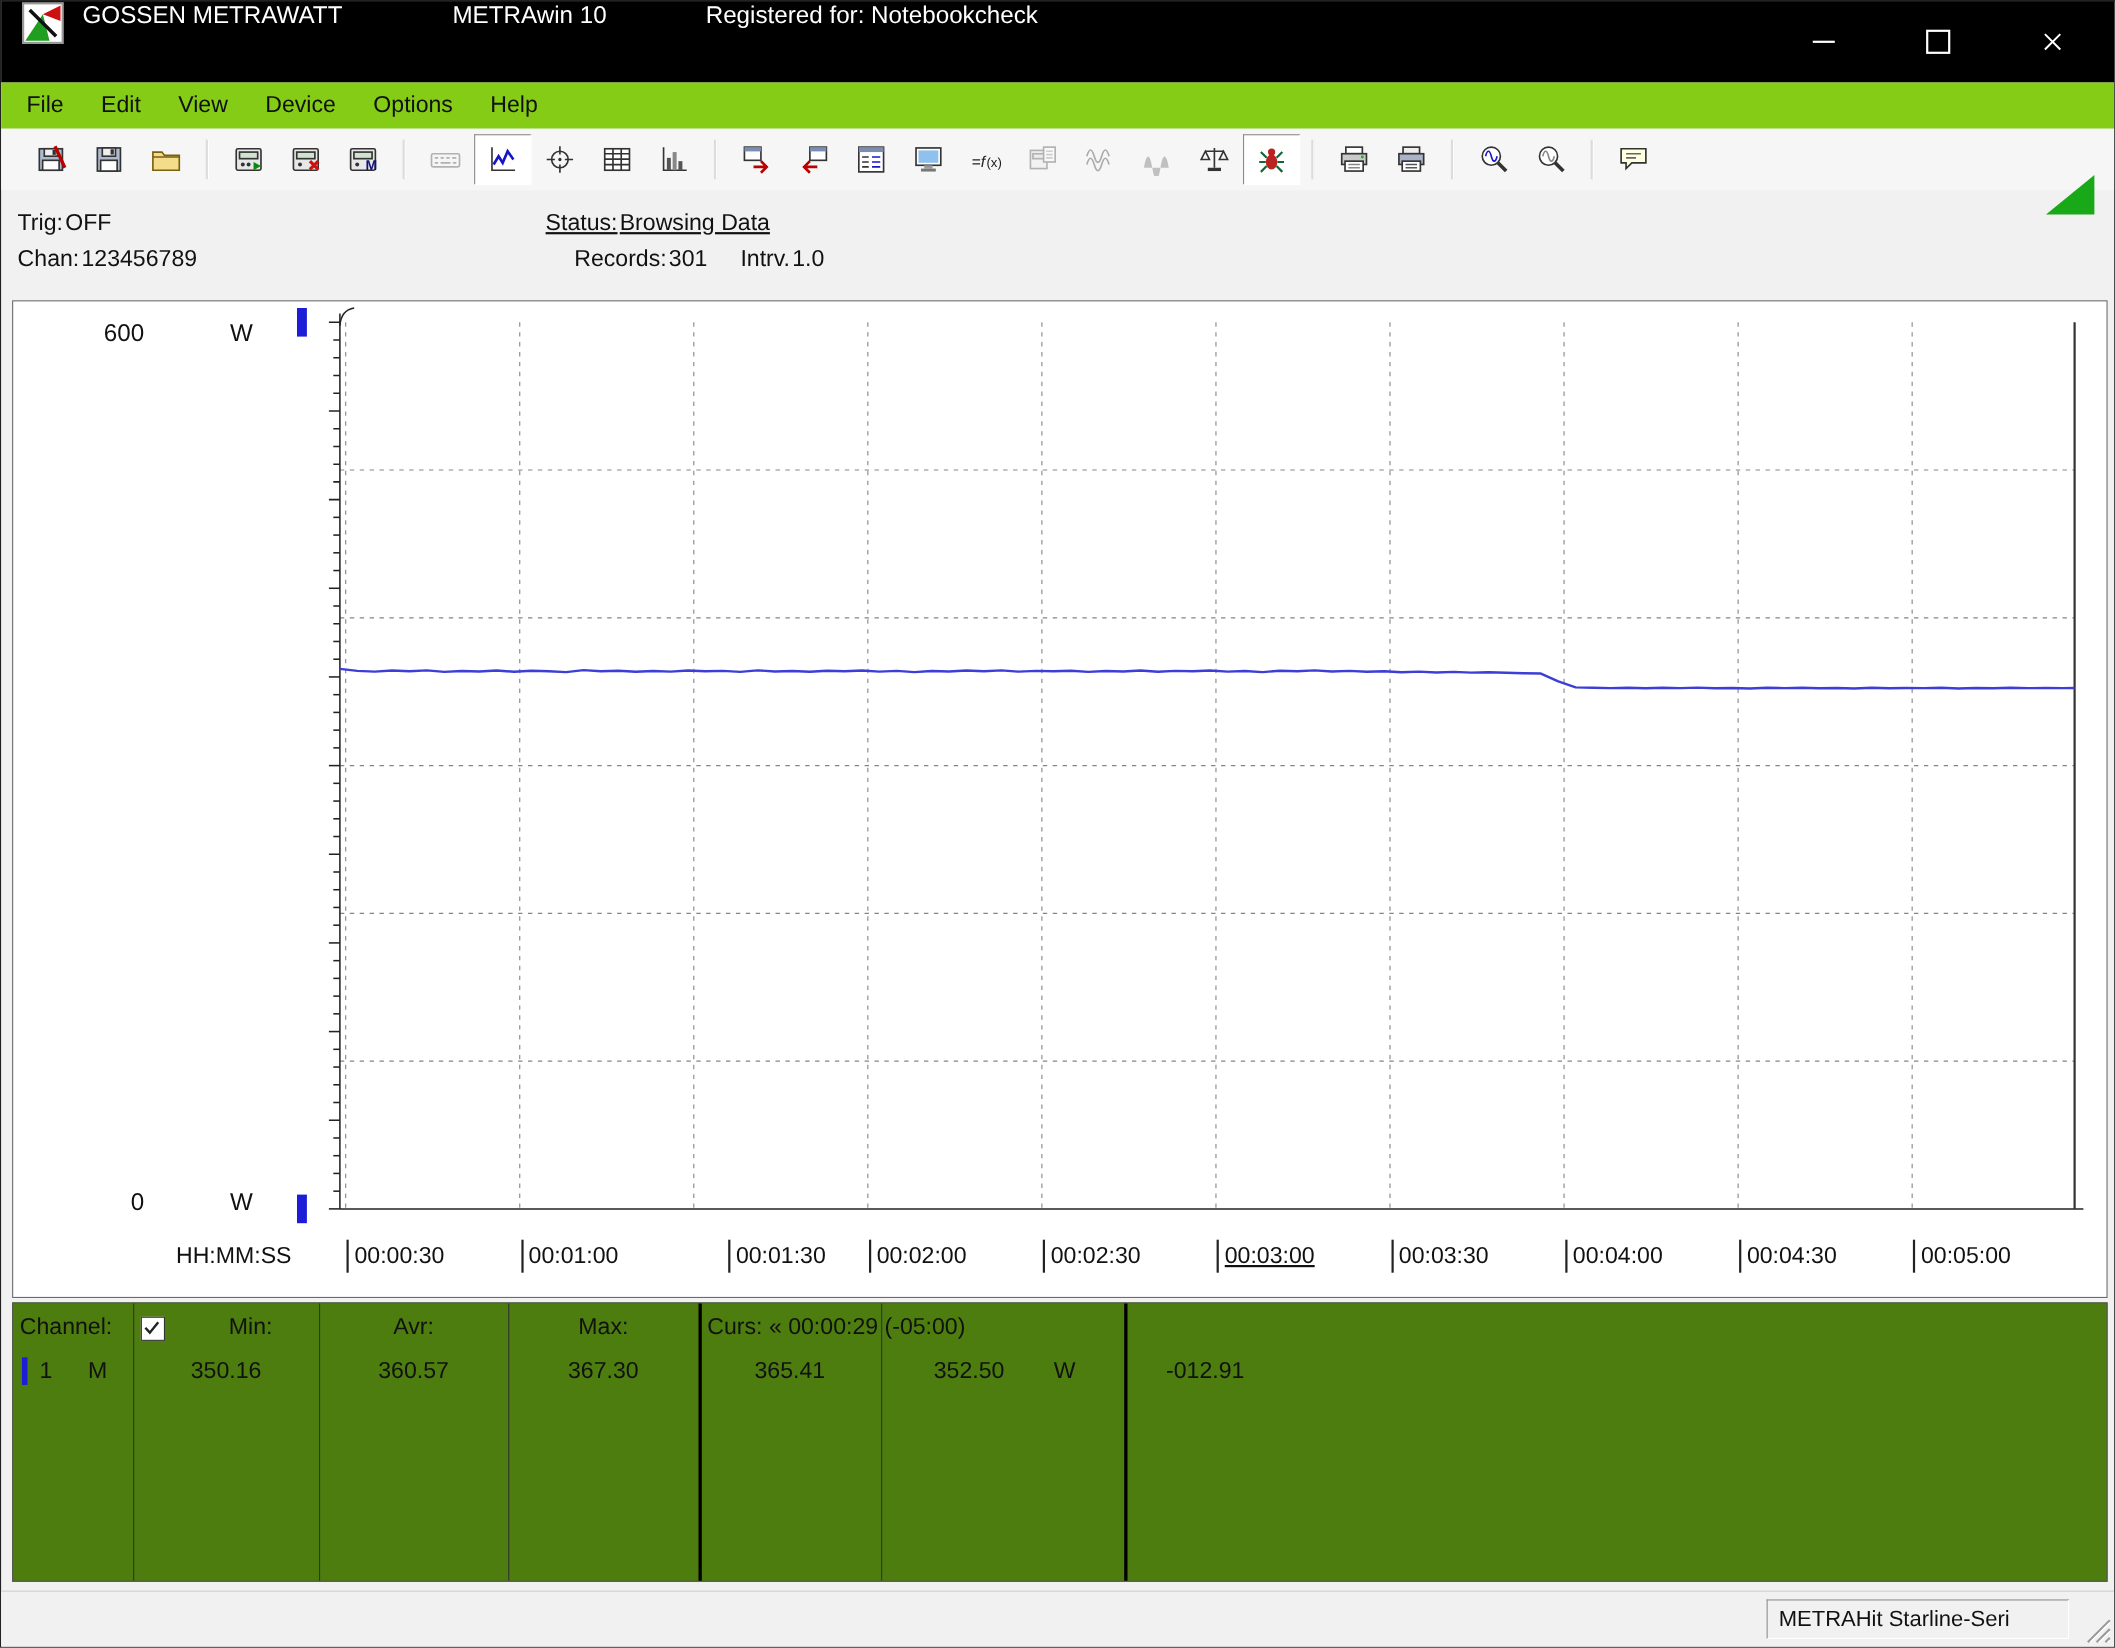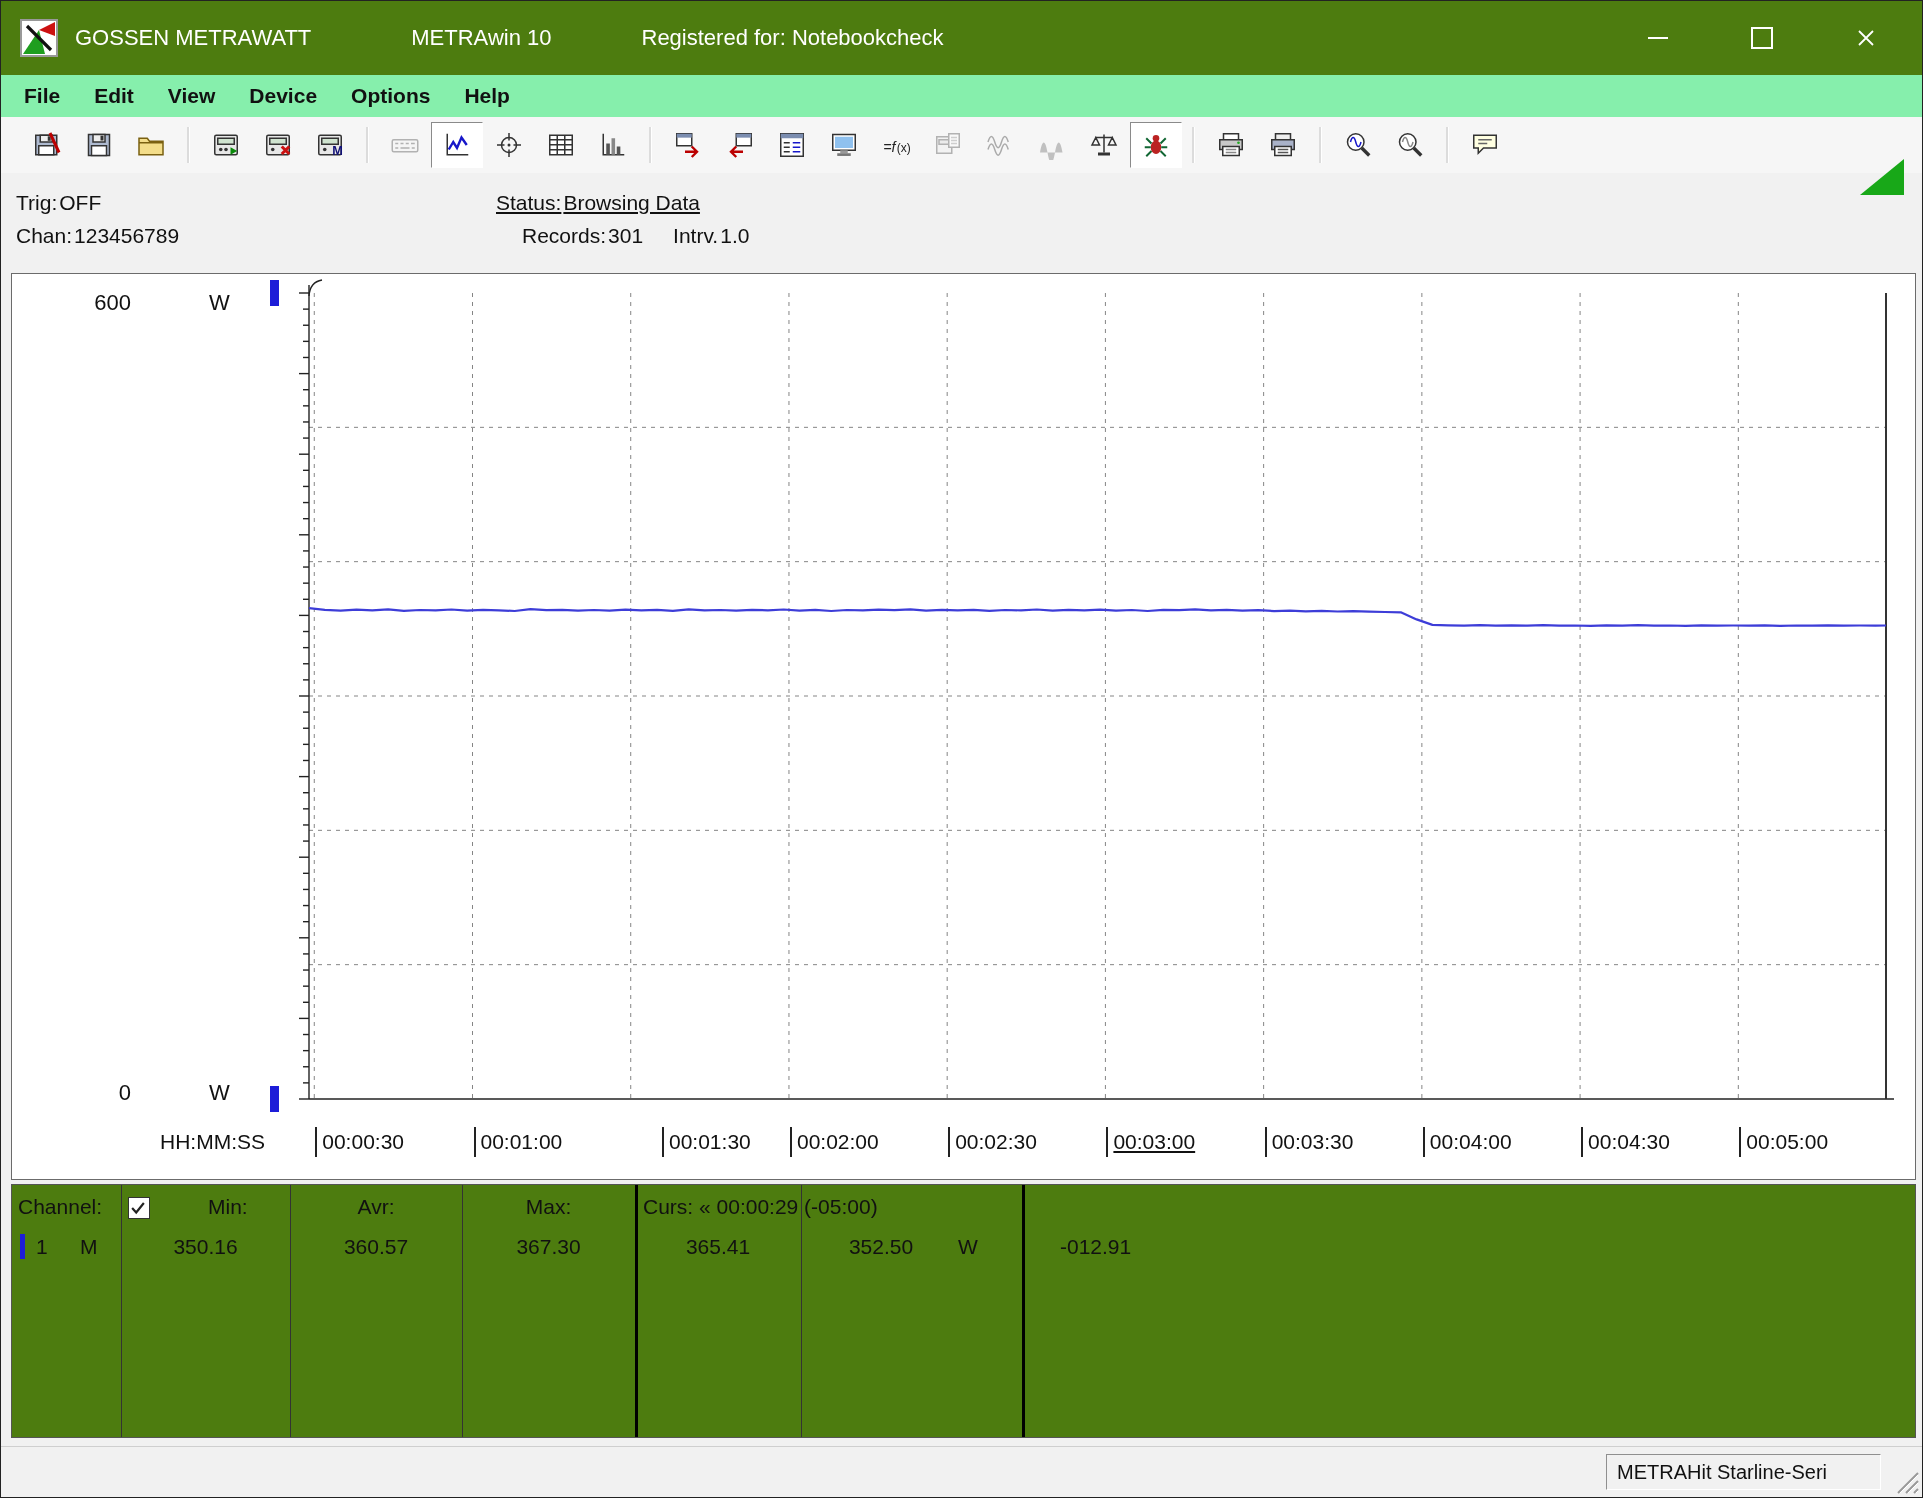--- a/index.html
+++ b/index.html
@@ -1,32 +1,32 @@
 <!DOCTYPE html>
 <html><head>
 <meta charset="utf-8">
 <style>
   html,body{margin:0;padding:0;background:#777;}
   .window{position:relative;width:1923px;height:1498px;background:#f1f1f1;
           font-family:"Liberation Sans","DejaVu Sans",sans-serif;color:#111;
           border:1px solid #222;box-sizing:border-box;overflow:hidden;}
   
-  .titlebar{position:absolute;top:0;left:0;right:0;height:74px;background:#4d7c0f;color:#fff;
-            display:flex;align-items:center;}
+  .titlebar{position:absolute;top:0;left:0;right:0;height:74px;background:#000000;color:#fff;
+            display:flex;align-items:flex-start;}
   .app-icon{width:40px;height:40px;margin-left:18px;flex:0 0 auto;}
   .t-brand{font-size:22px;margin-left:16px;}
   .t-app{font-size:22px;margin-left:100px;}
   .t-reg{font-size:22px;margin-left:90px;}
   .wincontrols{position:absolute;right:28px;top:0;height:74px;display:flex;align-items:center;gap:48px;}
   .winbtn{width:56px;height:56px;display:flex;align-items:center;justify-content:center;cursor:default;}
   .glyph-min{width:20px;height:2px;background:#fff;}
   .glyph-max{width:18px;height:18px;border:2px solid #fff;}
   
-  .menubar{position:absolute;top:74px;left:0;right:0;height:42px;background:#86efac;
-           display:flex;align-items:center;padding-left:6px;font-weight:bold;}
+  .menubar{position:absolute;top:74px;left:0;right:0;height:42px;background:#84cc16;
+           display:flex;align-items:center;padding-left:6px;}
   .menuitem{font-size:21px;padding:0 17px;line-height:42px;}
   
   .toolbar{position:absolute;top:116px;left:0;right:0;height:56px;background:#f6f6f6;
            display:flex;align-items:center;padding-left:20px;}
   .tbtn{width:50px;height:44px;display:flex;align-items:center;justify-content:center;
         border:1px solid transparent;}
   .tbtn svg{width:30px;height:30px;}
   .tbtn.active{background:#fff;border-color:#8a8a8a #ffffff #ffffff #8a8a8a;}
   .tbtn.disabled{opacity:.42;filter:grayscale(1);}
   .tsep{width:2px;height:36px;background:#dcdcdc;border-right:1px solid #fff;margin:0 10px;}

